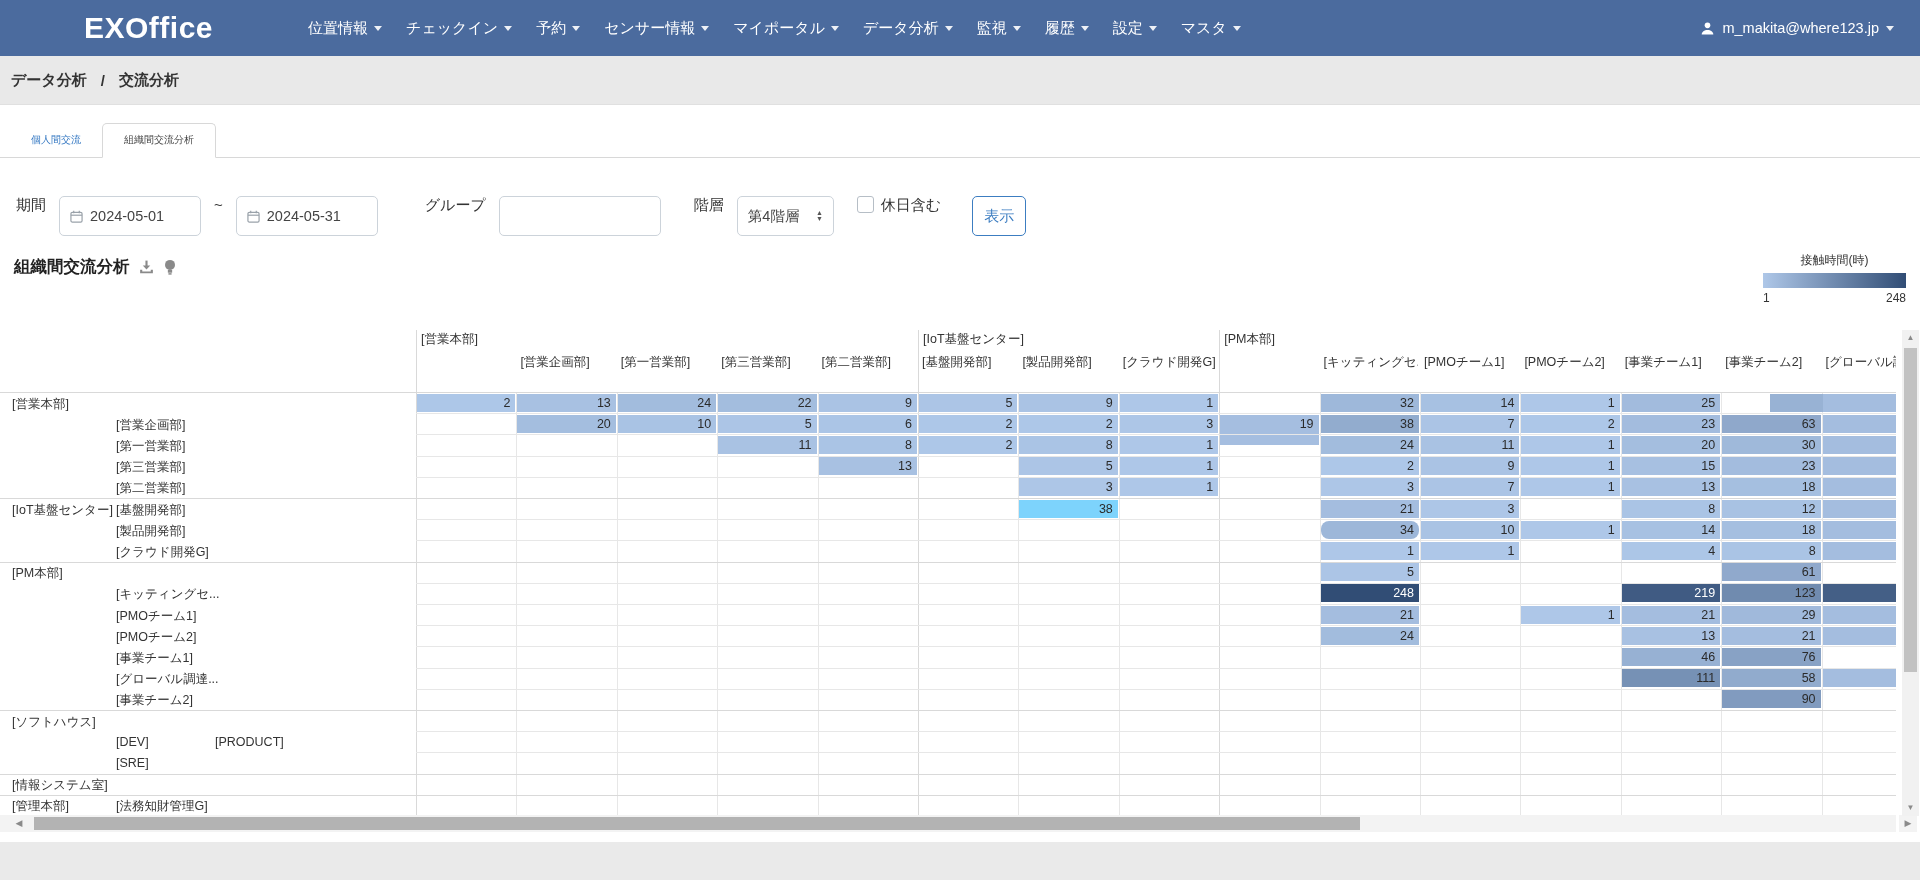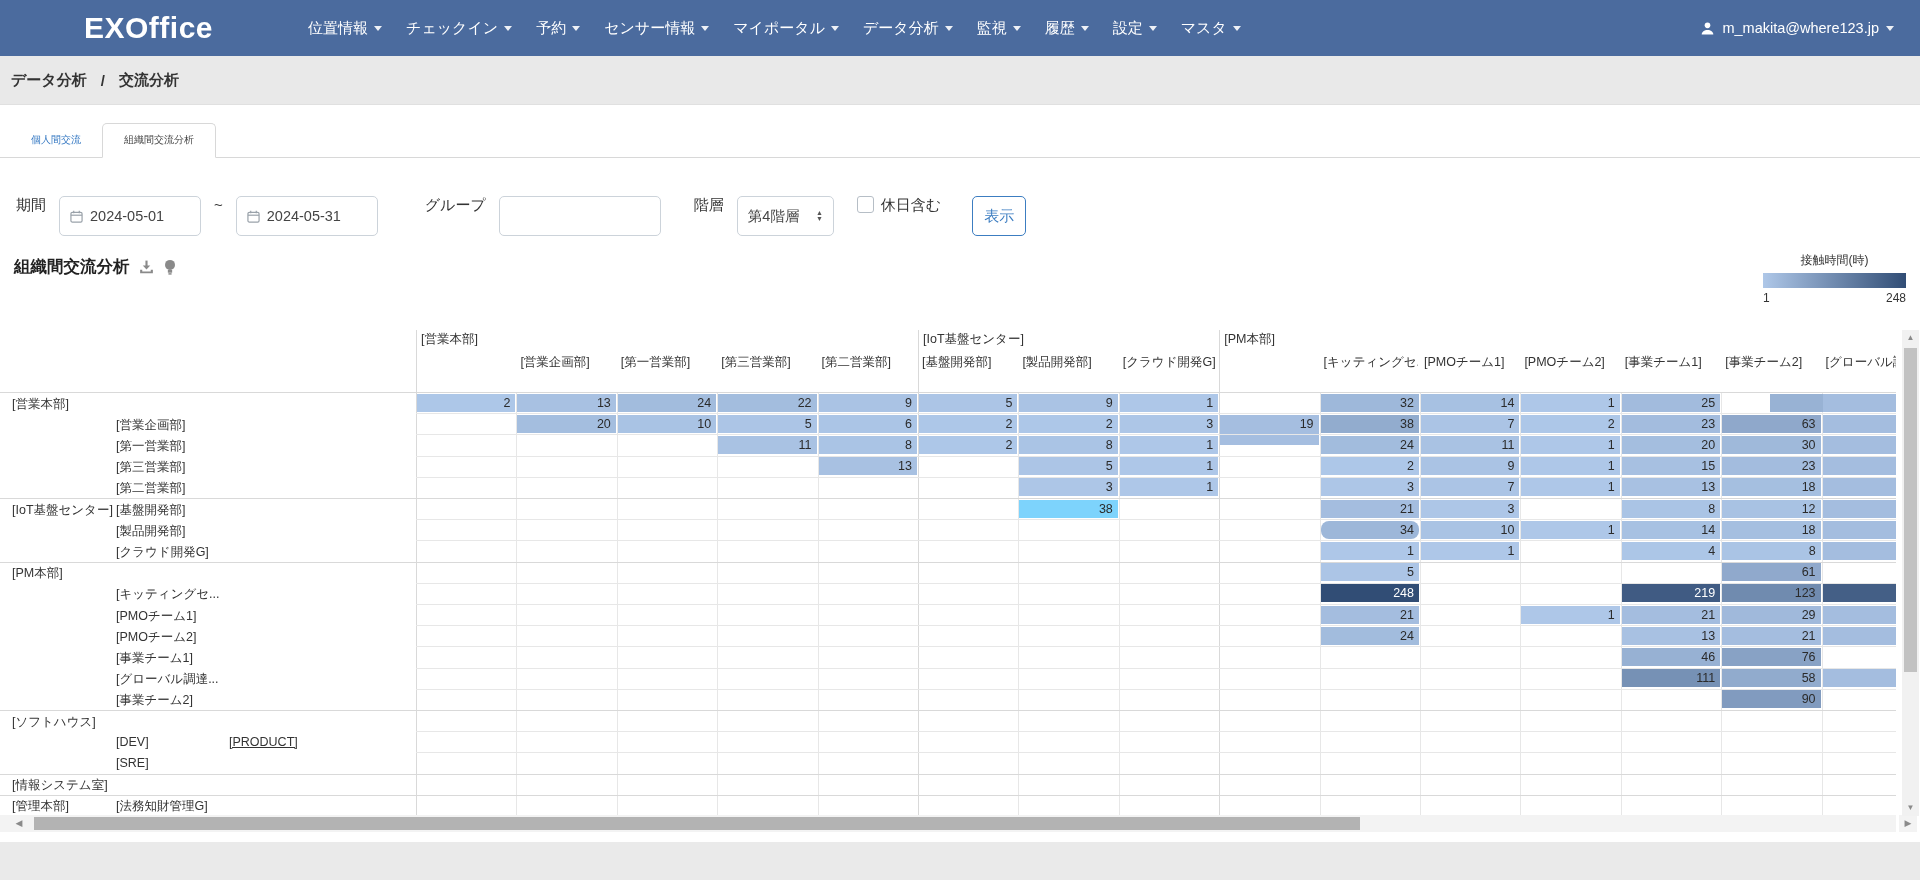--- a/index.html
+++ b/index.html
@@ -367,21 +367,21 @@
     <div class="cell" style="left: 1621.8px; top: 669.2px; width: 98.4px; height: 18px; background: rgb(118, 145, 181); color: rgb(43, 43, 43); line-height: 18px;">111</div>
     <div class="cell" style="left: 1722.2px; top: 669.2px; width: 98.4px; height: 18px; background: rgb(145, 171, 205); color: rgb(43, 43, 43); line-height: 18px;">58</div>
     <div class="cell" style="left: 1822.6px; top: 669.2px; width: 73.4px; height: 18px; background: rgb(164, 189, 223); color: rgb(43, 43, 43); line-height: 18px;"></div>
     <div class="gline" style="left: 416px; top: 688.8px; width: 1480px; height: 1px;"></div>
     <div class="lbl" style="left: 116px; top: 692.3px;">[事業チーム2]</div>
     <div class="cell" style="left: 1722.2px; top: 690.4px; width: 98.4px; height: 18px; background: rgb(129, 155, 191); color: rgb(43, 43, 43); line-height: 18px;">90</div>
     <div class="sline" style="left: 0px; top: 710px; width: 1896px; height: 1px;"></div>
     <div class="lbl" style="left: 12px; top: 713.5px;">[ソフトハウス]</div>
     <div class="gline" style="left: 416px; top: 731.2px; width: 1480px; height: 1px;"></div>
     <div class="lbl" style="left: 116px; top: 734.7px;">[DEV]</div>
-    <div class="lbl" style="left: 229px; top: 734.7px; text-decoration: underline;">[PRODUCT]</div>
+    <div class="lbl" style="left: 215px; top: 734.7px;">[PRODUCT]</div>
     <div class="gline" style="left: 416px; top: 752.4px; width: 1480px; height: 1px;"></div>
     <div class="lbl" style="left: 116px; top: 755.9px;">[SRE]</div>
     <div class="sline" style="left: 0px; top: 773.6px; width: 1896px; height: 1px;"></div>
     <div class="lbl" style="left: 12px; top: 777.1px;">[情報システム室]</div>
     <div class="sline" style="left: 0px; top: 794.8px; width: 1896px; height: 1px;"></div>
     <div class="lbl" style="left: 12px; top: 798.3px;">[管理本部]</div>
     <div class="lbl" style="left: 116px; top: 798.3px;">[法務知財管理G]</div>
     <div class="gline" style="left: 0px; top: 816px; width: 1896px; height: 1px;"></div>
   </div>
 

